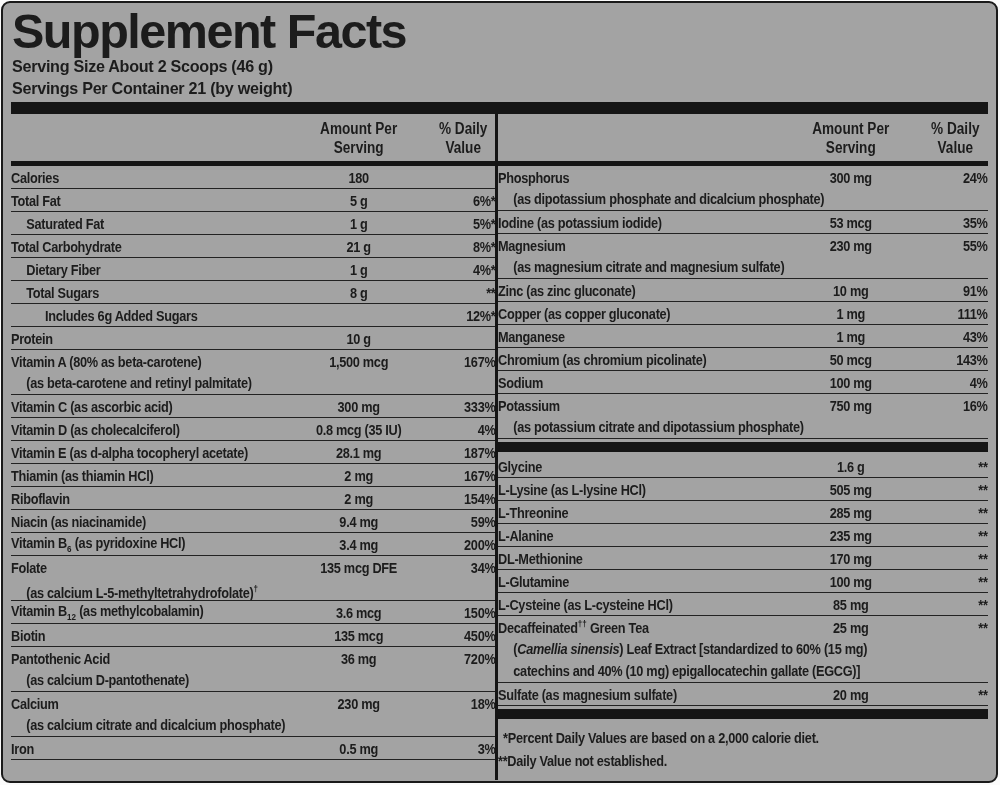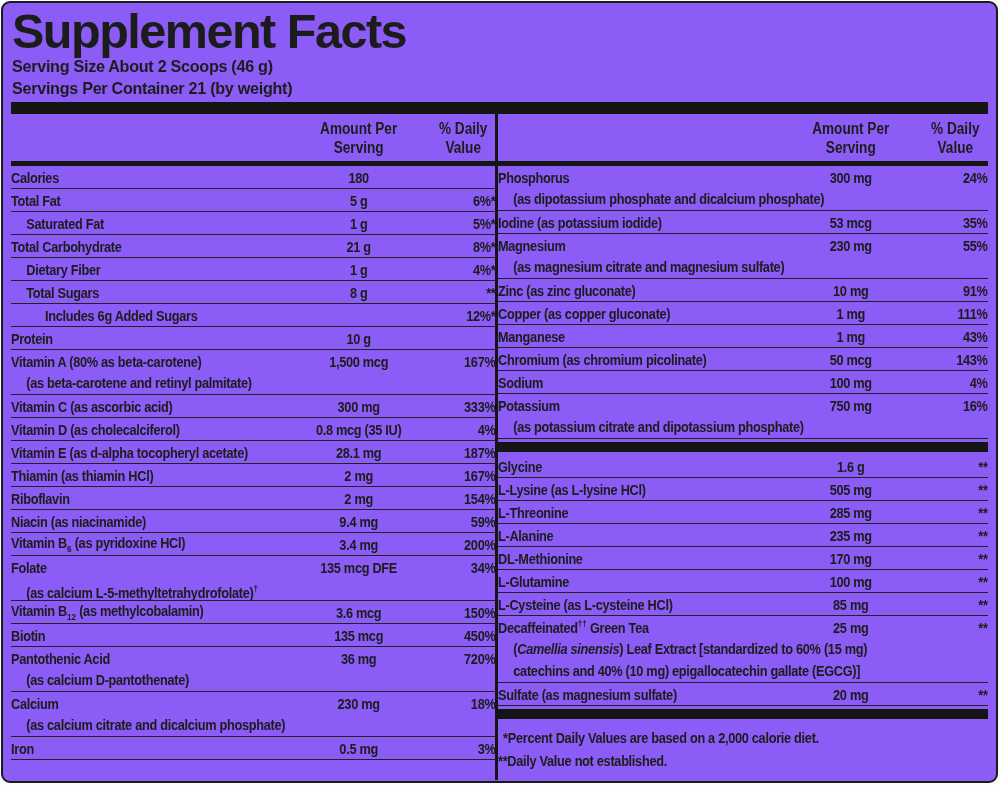--- a/index.html
+++ b/index.html
@@ -1,19 +1,19 @@
 <!DOCTYPE html>
 <html><head>
 <meta charset="utf-8">
 <style>
   * { box-sizing: border-box; margin: 0; padding: 0; }
   html,body { width:1000px; height:785px; background:#fbfbfb; font-family:"Liberation Sans",sans-serif; }
   .label{
     position:absolute; left:1px; top:1px; width:997px; height:782px;
-    background:#8b5cf6; border:2.5px solid #1a1a1a; border-radius:9px;
+    background:#a3a3a3; border:2.5px solid #1a1a1a; border-radius:9px;
     color:#1c1c1c; font-weight:bold; overflow:hidden;
   }
   
   .hdr{ padding:4px 8px 0 9px; }
   .title{ font-size:49px; line-height:49px; letter-spacing:-1.5px; font-weight:900;
           transform:scaleX(0.99); transform-origin:0 50%; white-space:nowrap;}
   .serv{ font-size:17px; line-height:22px; letter-spacing:-0.3px;
          transform:scaleX(0.95); transform-origin:0 50%; white-space:nowrap;}
   .topbar{ height:12px; background:#151515; margin:2px 8px 0 8px; }
   

